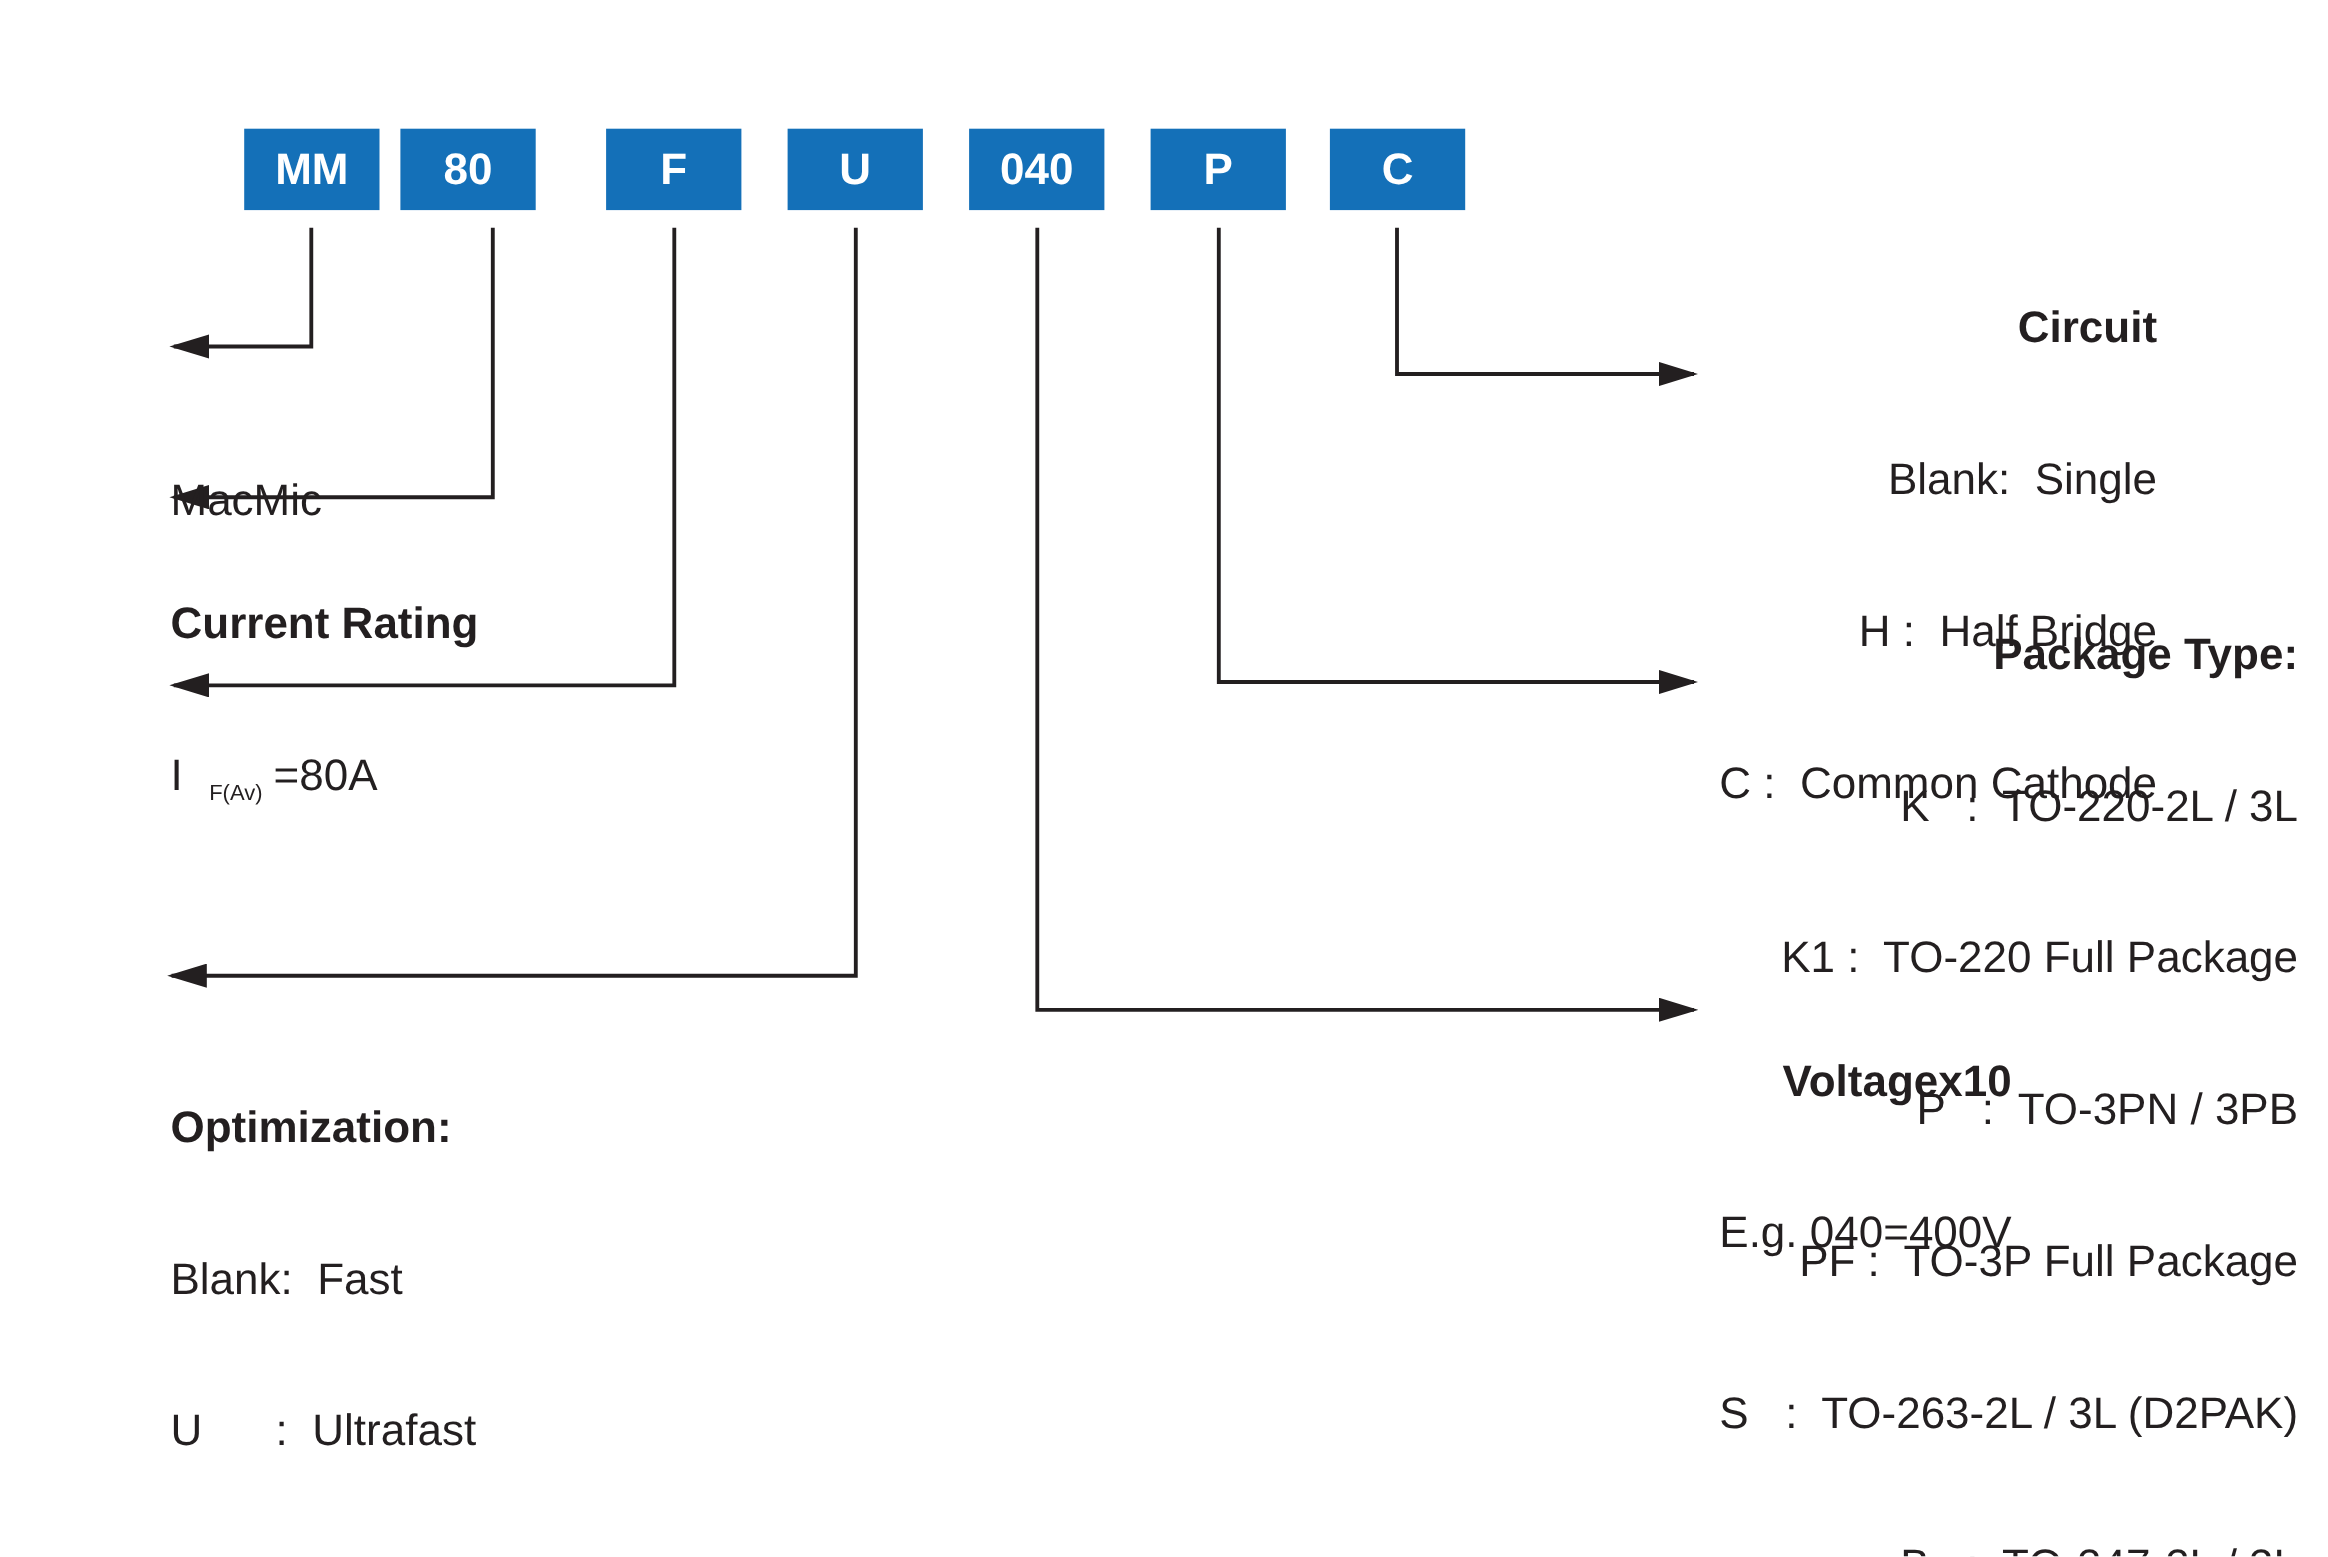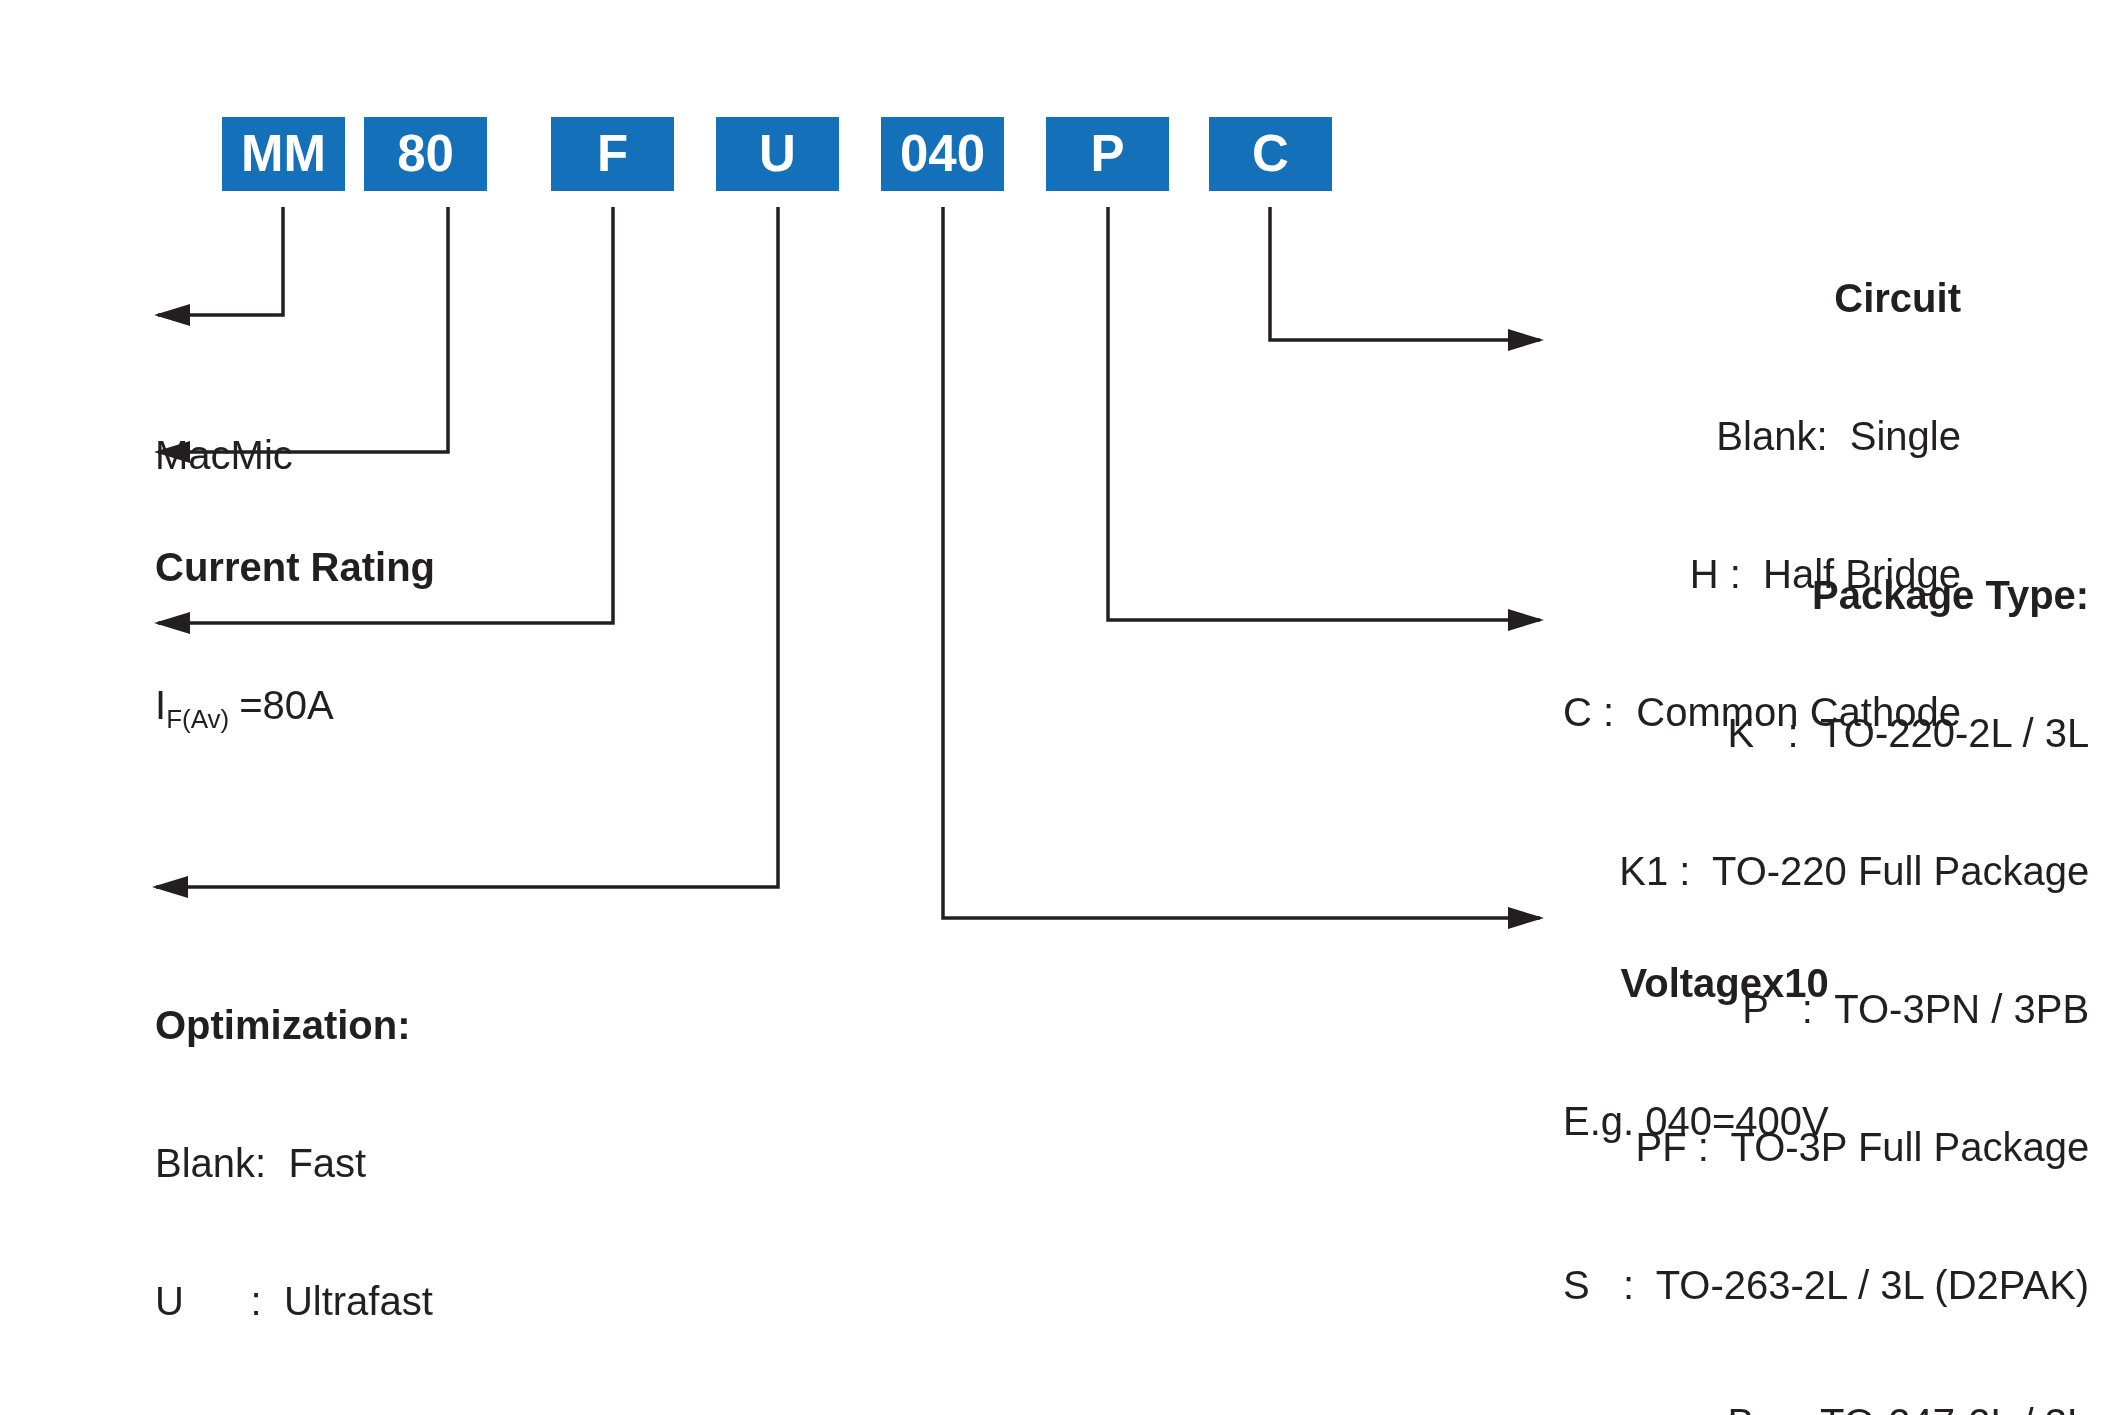--- a/index.html
+++ b/index.html
@@ -8,28 +8,28 @@
     width:2116px;height:1415px;
     background:#ffffff;
     font-family:"Liberation Sans",sans-serif;
     color:#231f20;
     overflow:hidden;
   }
   .connectors{position:absolute;left:0;top:0;pointer-events:none;}
   .pbox{
     position:absolute;top:117px;width:123px;height:74px;
     background:#1470b8;color:#ffffff;
-    font-weight:bold;font-size:51px;line-height:74px;text-align:center;
+    font-weight:bold;font-size:40px;line-height:74px;text-align:center;
   }
   .sec{position:absolute;font-size:40px;line-height:46px;white-space:pre;}
   .sec-left{left:155px;}
   .sec-right{left:1563px;text-align:right;}
   .h{font-weight:bold;}
   .row{font-weight:normal;}
-  .subs{font-size:26px;vertical-align:-9px;letter-spacing:0;}
+  .subs{font-size:20px;vertical-align:-9px;letter-spacing:0;margin-left:24px;}
   .eq{margin-left:10px;}
 </style>
 </head>
 <body>
 
 <div class="canvas">
 
   <svg class="connectors" width="2116" height="1415" viewBox="0 0 2116 1415">
     <defs>
       <marker id="ah" markerUnits="userSpaceOnUse" markerWidth="36" markerHeight="22" refX="32" refY="11" orient="auto">

